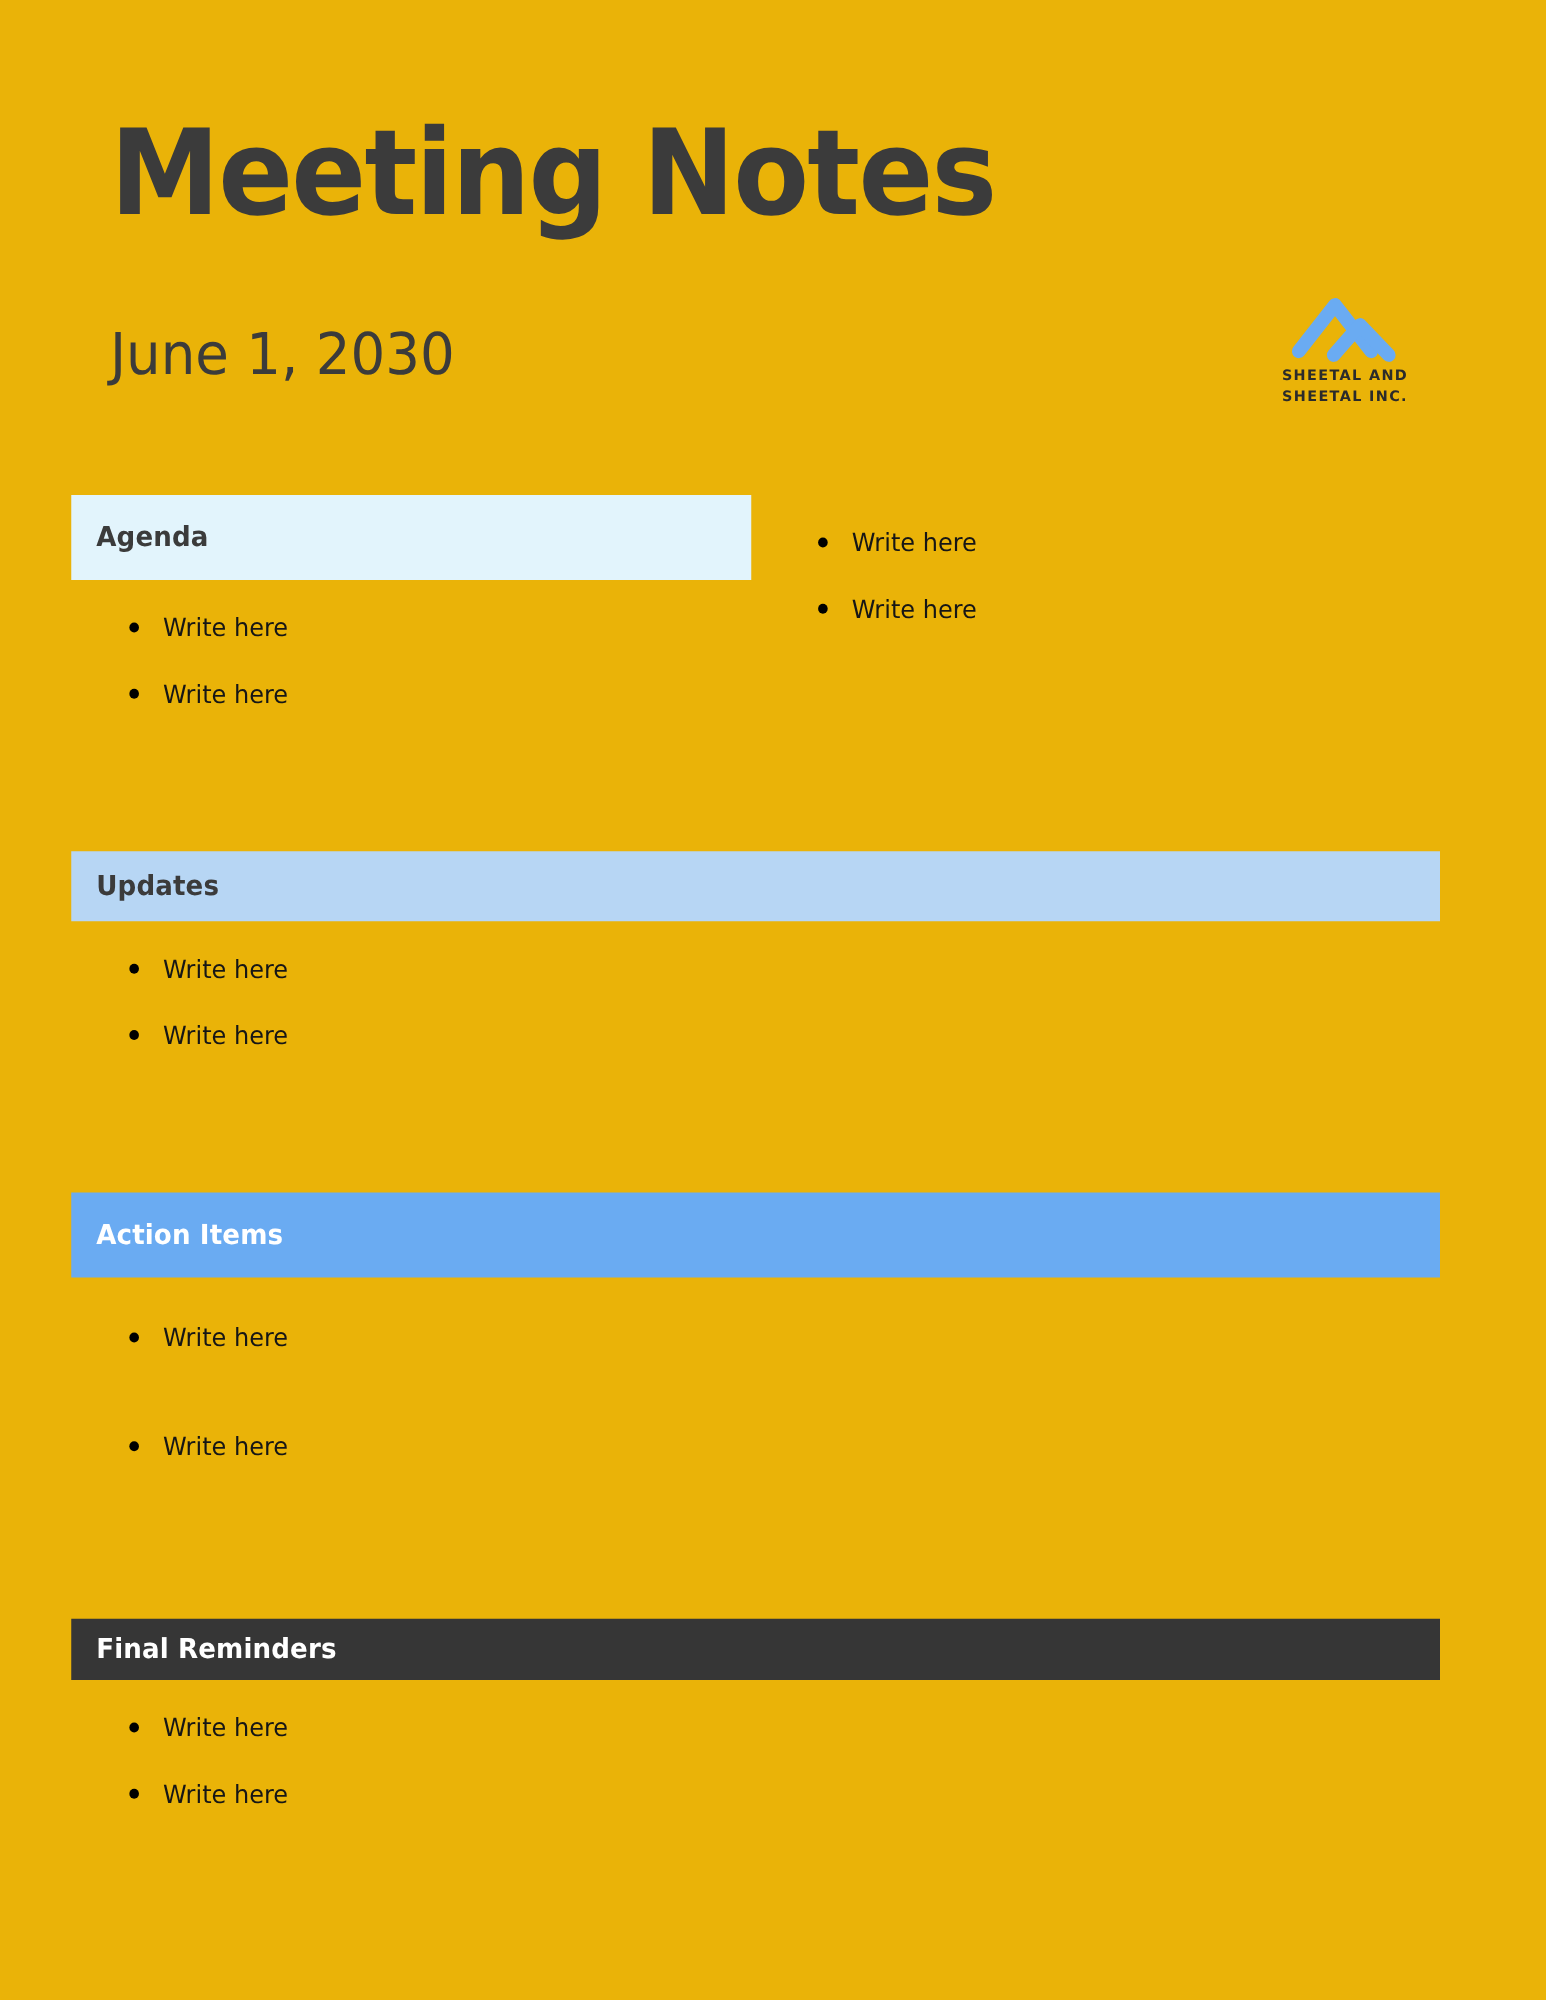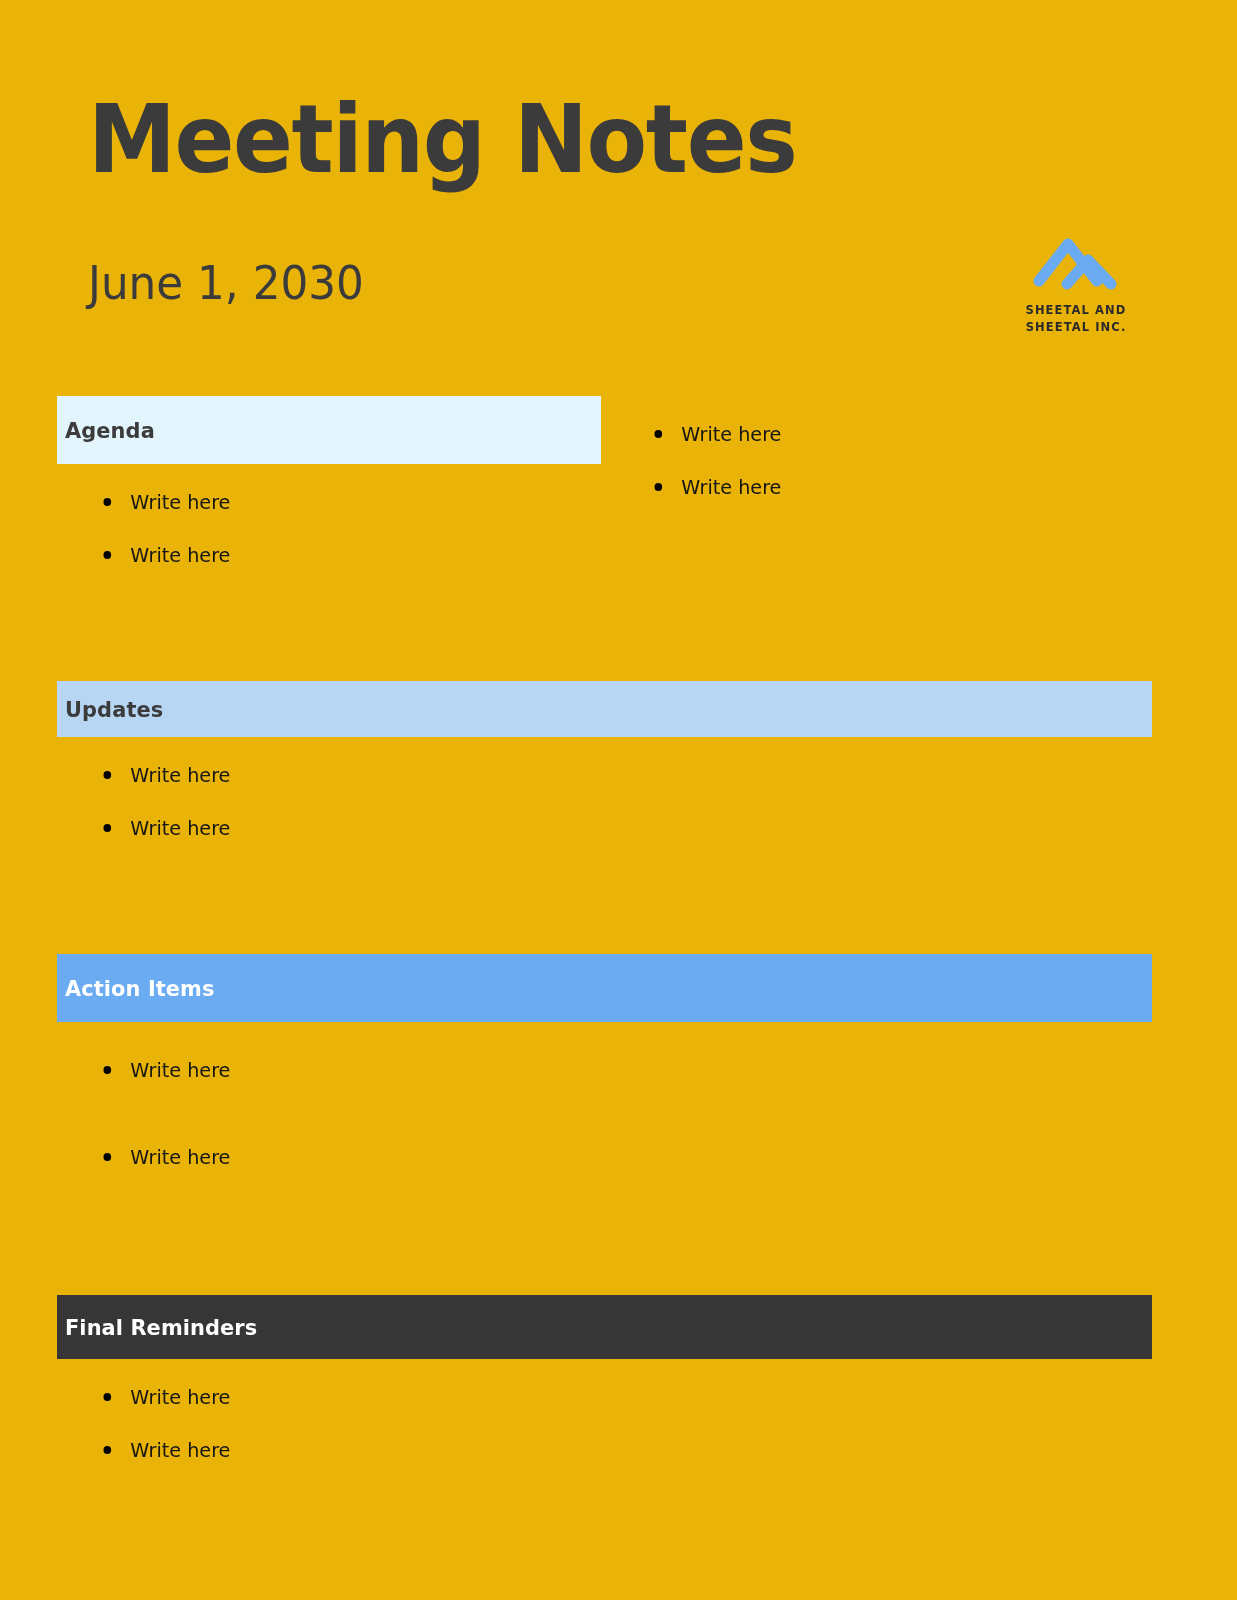--- a/index.html
+++ b/index.html
@@ -64,21 +64,21 @@
     width: 128px;
     text-align: center;
   }
   .logo-mark {
     display: block;
     margin: 0 auto;
     width: 96px;
     height: 62px;
   }
   .logo-text {
-    margin-top: 12px;
+    margin-top: 2px;
     font-size: 11.5px;
     font-weight: 700;
     letter-spacing: 1.1px;
     color: #2b2b2b;
     line-height: 1.45;
     text-align: center;
   }
   .logo-text span { display: block; }
 
   
@@ -95,41 +95,41 @@
   }
   .col {
     flex: 1 1 0;
     min-width: 0;
   }
 
   .bar {
     box-sizing: border-box;
     display: flex;
     align-items: center;
-    padding-left: 8px;
+    padding-left: 20px;
   }
   .bar-title {
     font-size: 22px;
     font-weight: 700;
     letter-spacing: 0.1px;
     transform: scaleX(0.95);
     transform-origin: left center;
     white-space: nowrap;
   }
 
   .bar-pale   { background: #e2f4fc; height: 68px; }
   .bar-pale .bar-title   { color: #3b3b3b; }
 
   .bar-light  { background: #b7d6f4; height: 56px; }
   .bar-light .bar-title  { color: #3b3b3b; }
 
   .bar-medium { background: #6aabf2; height: 68px; }
   .bar-medium .bar-title { color: #ffffff; }
 
-  .bar-dark   { background: #363636; height: 64px; }
+  .bar-dark   { background: #363636; height: 49px; }
   .bar-dark .bar-title   { color: #ffffff; }
 
   .subbar {
     background: #e5eef7;
     height: 62px;
     box-sizing: border-box;
     display: flex;
     align-items: center;
     padding-left: 20px;
   }

